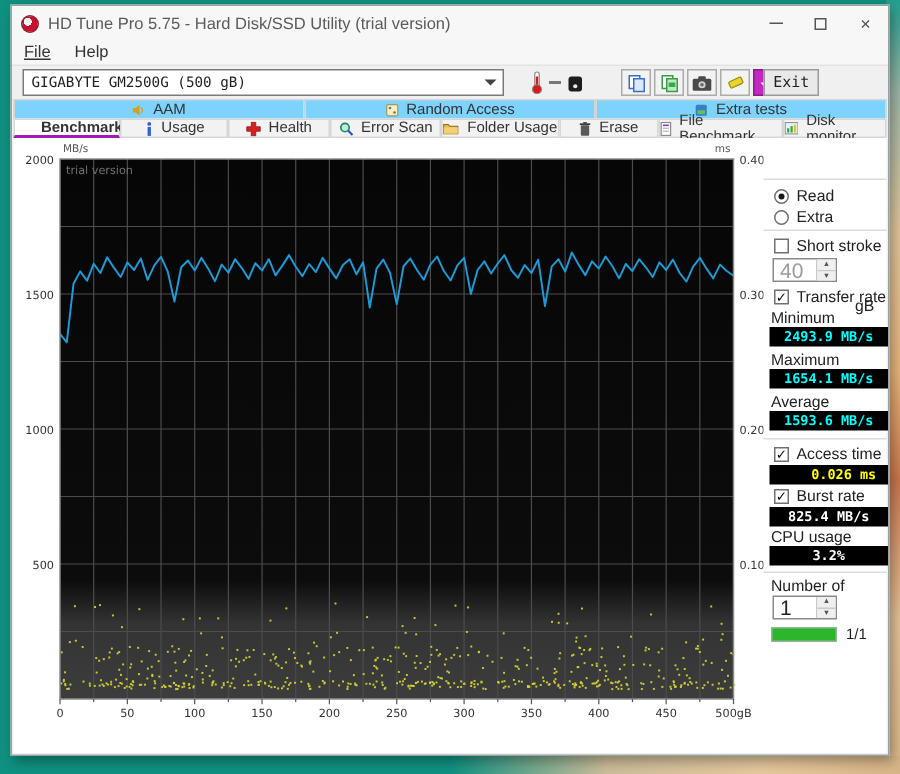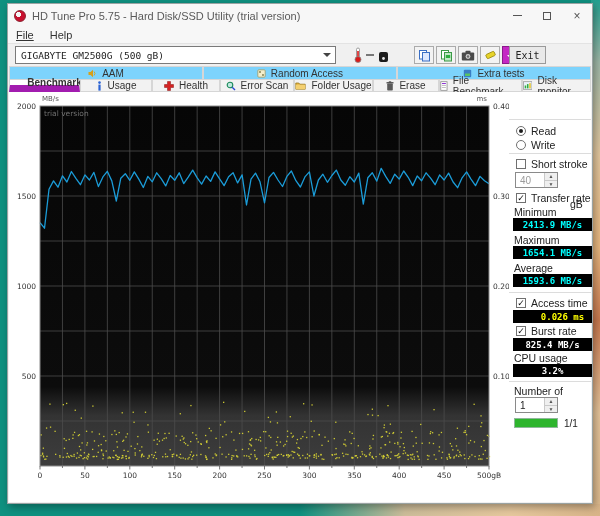--- a/index.html
+++ b/index.html
@@ -47,39 +47,39 @@
     border:1px solid #9a9a9a; font-size:10px; color:#222; display:flex; align-items:center; justify-content:center;
     font-family:"DejaVu Sans Mono", monospace; }
 
   
   .tabs-row1 { position:absolute; left:0; top:62px; right:0; height:13px; display:flex; padding:0 1px; }
   .tab-group { flex:1; border:1px solid #d6d6d6; border-bottom:none; background:#7dd3fc;
     display:flex; align-items:center; justify-content:center; gap:5px; font-size:10px; color:#333; }
   .tabs-row2 { position:absolute; left:0; top:75px; right:0; height:13px; display:flex; padding:0 1px; }
   .tab { border:1px solid #d6d6d6; background:#f2f2f2; display:flex; align-items:center; justify-content:center;
     gap:5px; font-size:10px; color:#333; height:13px; }
-  .tab.active { background:#ffffff; border-bottom:7px solid #a21caf; font-weight:bold;gap:20px; }
+  .tab.active { background:#ffffff; border-bottom:2px solid #a21caf; font-weight:bold;gap:20px; }
 
   
   .content { position:absolute; left:1px; top:88px; right:1px; bottom:1px; background:#ffffff; }
   #chart-svg { position:absolute; left:0; top:0; }
 
   
   .rpanel { position:absolute; left:497px; top:0px; width:88px; height:405px; font-size:10.5px; color:#222; }
   .rp { position:absolute; }
   .sep { position:absolute; left:3px; width:82px; height:1px; background:#dcdcdc; }
   .start-btn { left:9px; top:2px; width:78px; height:19px; background:#e4e4e4; border:1px solid #9f9f9f;
     display:flex; align-items:center; justify-content:center; font-size:10.5px; color:#222; }
   .radio-row, .check-row { display:flex; align-items:center; gap:5px; left:10px; height:12px; }
   .radio { width:10px; height:10px; border:1px solid #707070; border-radius:50%; background:#fff; position:relative; flex:none; }
   .radio.sel::after { content:""; position:absolute; left:2px; top:2px; width:4px; height:4px; border-radius:50%; background:#1a1a1a; }
   .checkbox { width:10px; height:10px; border:1px solid #707070; background:#fff; flex:none;
     font-size:9px; line-height:9px; text-align:center; color:#111; }
   .spinner { position:absolute; width:43px; height:16px; border:1px solid #8a8a8a; background:#fff; display:flex; }
-  .spinner .val { flex:1; font-size:10px; display:flex; align-items:center; padding-left:4px; }
+  .spinner .val { flex:1; font-size:14px; display:flex; align-items:center; padding-left:4px; }
   .spinner .val.dim { color:#9b9b9b; }
   .spin-btns { width:13px; border-left:1px solid #c9c9c9; display:flex; flex-direction:column; }
   .spin-btns span { flex:1; display:flex; align-items:center; justify-content:center; font-size:5px; color:#555; background:#efefef; }
   .spin-btns span:first-child { border-bottom:1px solid #c9c9c9; }
   .field-label { position:absolute; left:8px; font-size:10.5px; color:#222; }
   .value-box { position:absolute; left:7px; width:79px; height:13px; background:#000;
     font-family:"DejaVu Sans Mono", monospace; font-size:9px; font-weight:bold;
     display:flex; align-items:center; justify-content:center; letter-spacing:0; }
   .progress { position:absolute; left:8px; width:44px; height:10px; border:1px solid #8fb89a; background:#2db52d; }
   .progress-label { position:absolute; left:58px; font-size:10px; color:#222; }
@@ -880,21 +880,21 @@
 
     <div class="rpanel">
       <div class="sep" style="top:27px;"></div>
 
       <div class="rp radio-row" style="top:33px;">
         <span class="radio sel"></span>
         <span>Read</span>
       </div>
       <div class="rp radio-row" style="top:47px;">
         <span class="radio"></span>
-        <span>Write</span>
+        <span>Extra</span>
       </div>
       <div class="sep" style="top:61px;"></div>
 
       <div class="rp check-row" style="top:66px;">
         <span class="checkbox"></span>
         <span>Short stroke</span>
       </div>
       <div class="rp spinner" style="left:9px; top:80px;">
         <span class="val dim">40</span>
         <span class="spin-btns">
@@ -903,21 +903,21 @@
           </span>
       </div>
       <div class="rp unit-label" style="left:64px; top:82px;">gB</div>
 
       <div class="rp check-row" style="top:100px;">
         <span class="checkbox">✓</span>
         <span>Transfer rate</span>
       </div>
 
       <div class="rp field-label" style="top:114px;">Minimum</div>
-      <div class="rp value-box" style="top:126px; color:#00ffff;">2413.9 MB/s</div>
+      <div class="rp value-box" style="top:126px; color:#00ffff;">2493.9 MB/s</div>
 
       <div class="rp field-label" style="top:142px;">Maximum</div>
       <div class="rp value-box" style="top:154px; color:#00ffff;">1654.1 MB/s</div>
 
       <div class="rp field-label" style="top:170px;">Average</div>
       <div class="rp value-box" style="top:182px; color:#00ffff;">1593.6 MB/s</div>
 
       <div class="sep" style="top:200px;"></div>
 
       <div class="rp check-row" style="top:205px;">

